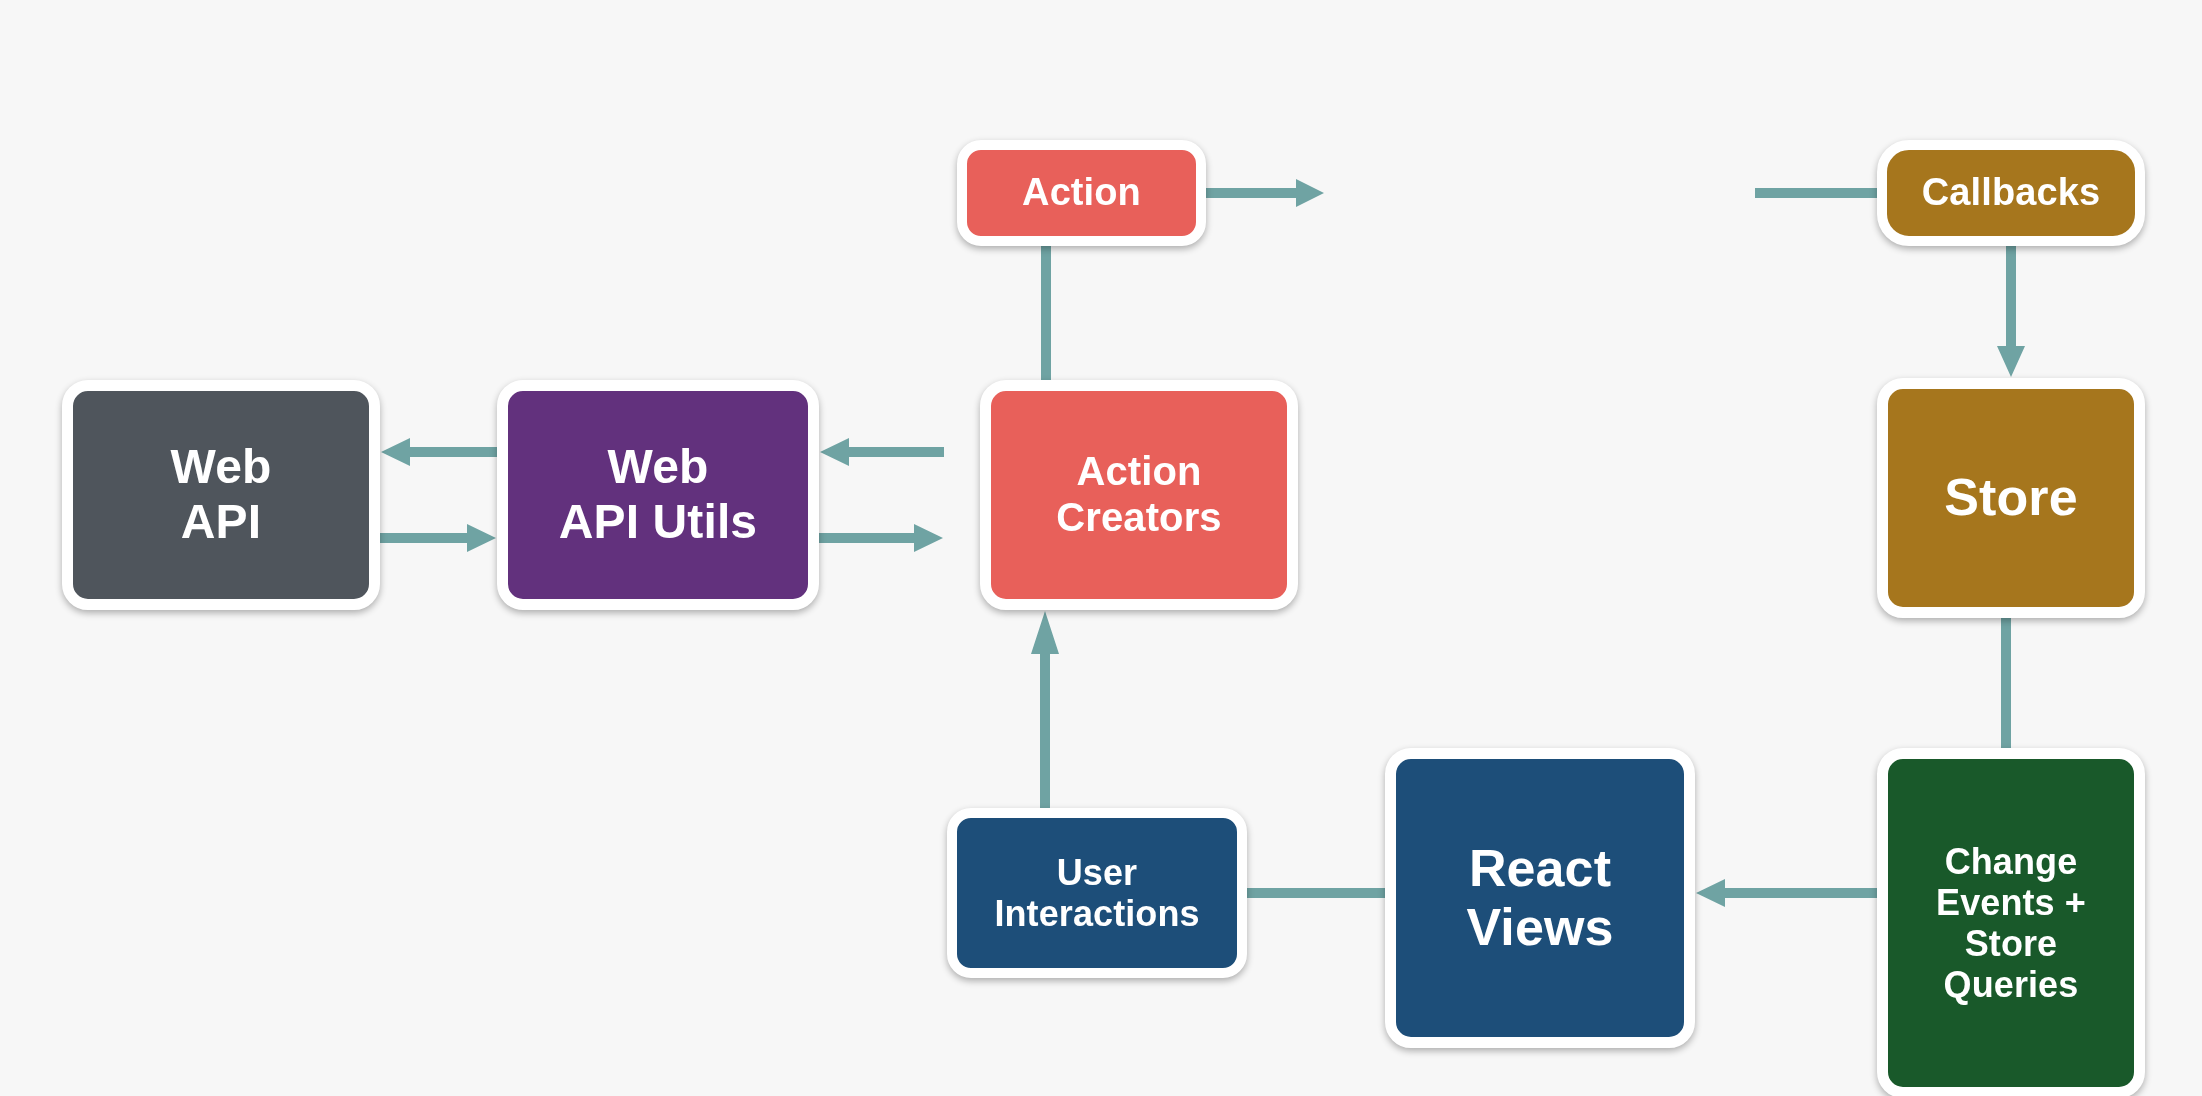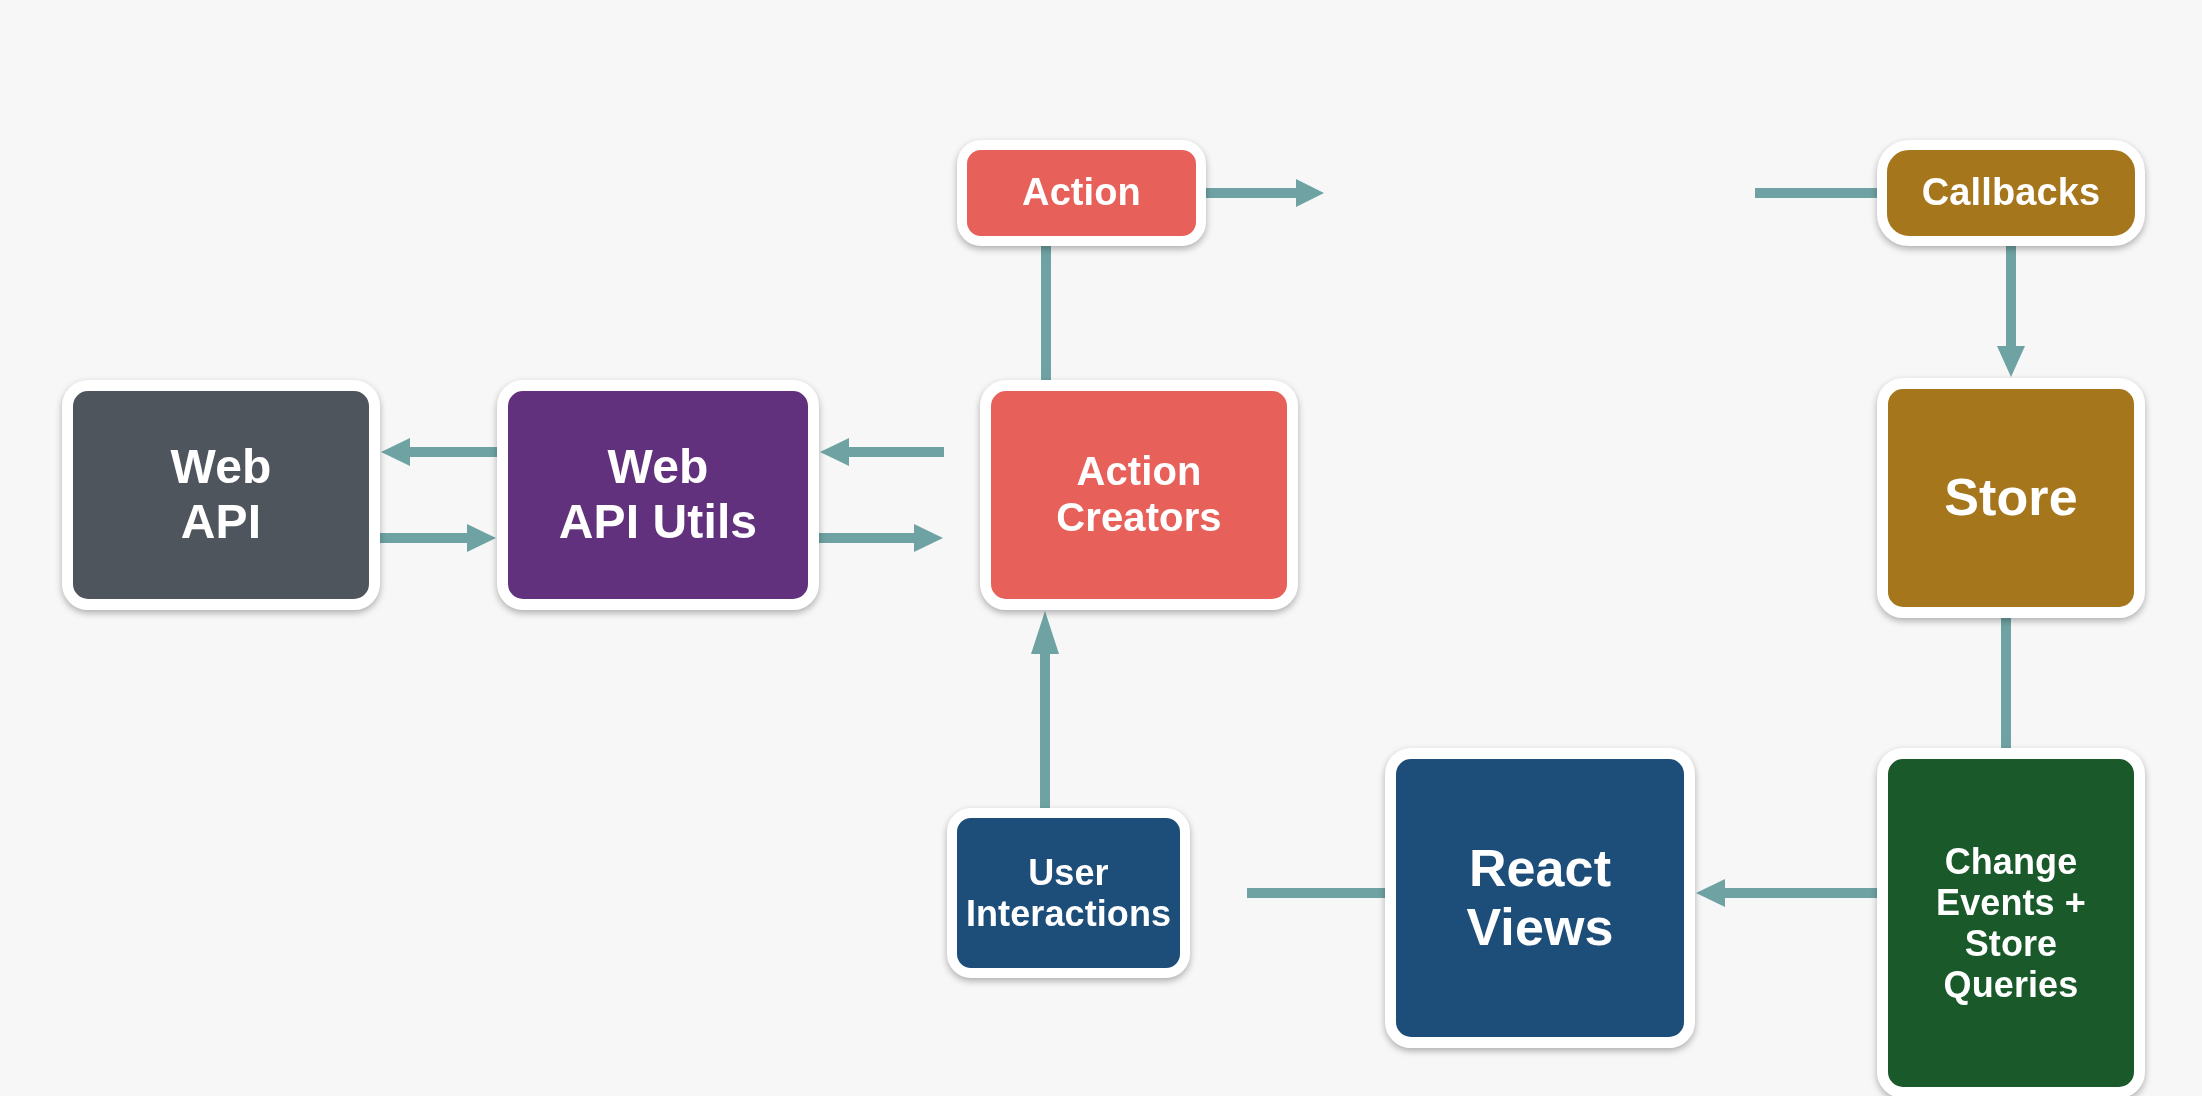--- a/index.html
+++ b/index.html
@@ -137,21 +137,21 @@
   <div class="node" style="left: 1877px; top: 378px; width: 268px; height: 240px; background: rgb(166, 118, 29); color: rgb(255, 255, 255); font-size: 52px; border-color: rgb(255, 255, 255);">Store</div>
 
   <div class="node" style="left: 1877px; top: 748px; width: 268px; height: 350px; background: rgb(25, 89, 42); color: rgb(255, 255, 255); font-size: 36px; border-color: rgb(255, 255, 255);">Change
 Events +
 Store
 Queries</div>
 
   <div class="node" style="left: 1385px; top: 748px; width: 310px; height: 300px; background: rgb(29, 78, 121); color: rgb(255, 255, 255); font-size: 52px; border-color: rgb(255, 255, 255);">React
 Views</div>
 
-  <div class="node small" style="left: 947px; top: 808px; width: 243px; height: 170px; background: rgb(29, 78, 121); color: rgb(255, 255, 255); font-size: 36px; border-color: rgb(255, 255, 255);">User
+  <div class="node small" style="left: 947px; top: 808px; width: 300px; height: 170px; background: rgb(29, 78, 121); color: rgb(255, 255, 255); font-size: 36px; border-color: rgb(255, 255, 255);">User
 Interactions</div>
 
   <div class="node" style="left: 944px; top: 380px; width: 318px; height: 230px; background: rgb(232, 96, 90); color: rgb(255, 255, 255); font-size: 40px; border-color: rgb(255, 255, 255); margin-left: 36px;">Action
 Creators</div>
 
   <div class="node" style="left: 497px; top: 380px; width: 322px; height: 230px; background: rgb(98, 49, 125); color: rgb(255, 255, 255); font-size: 48px; border-color: rgb(255, 255, 255);">Web
 API Utils</div>
 
   <div class="node" style="left: 62px; top: 380px; width: 318px; height: 230px; background: rgb(79, 85, 92); color: rgb(255, 255, 255); font-size: 48px; border-color: rgb(255, 255, 255);">Web
 API</div>

